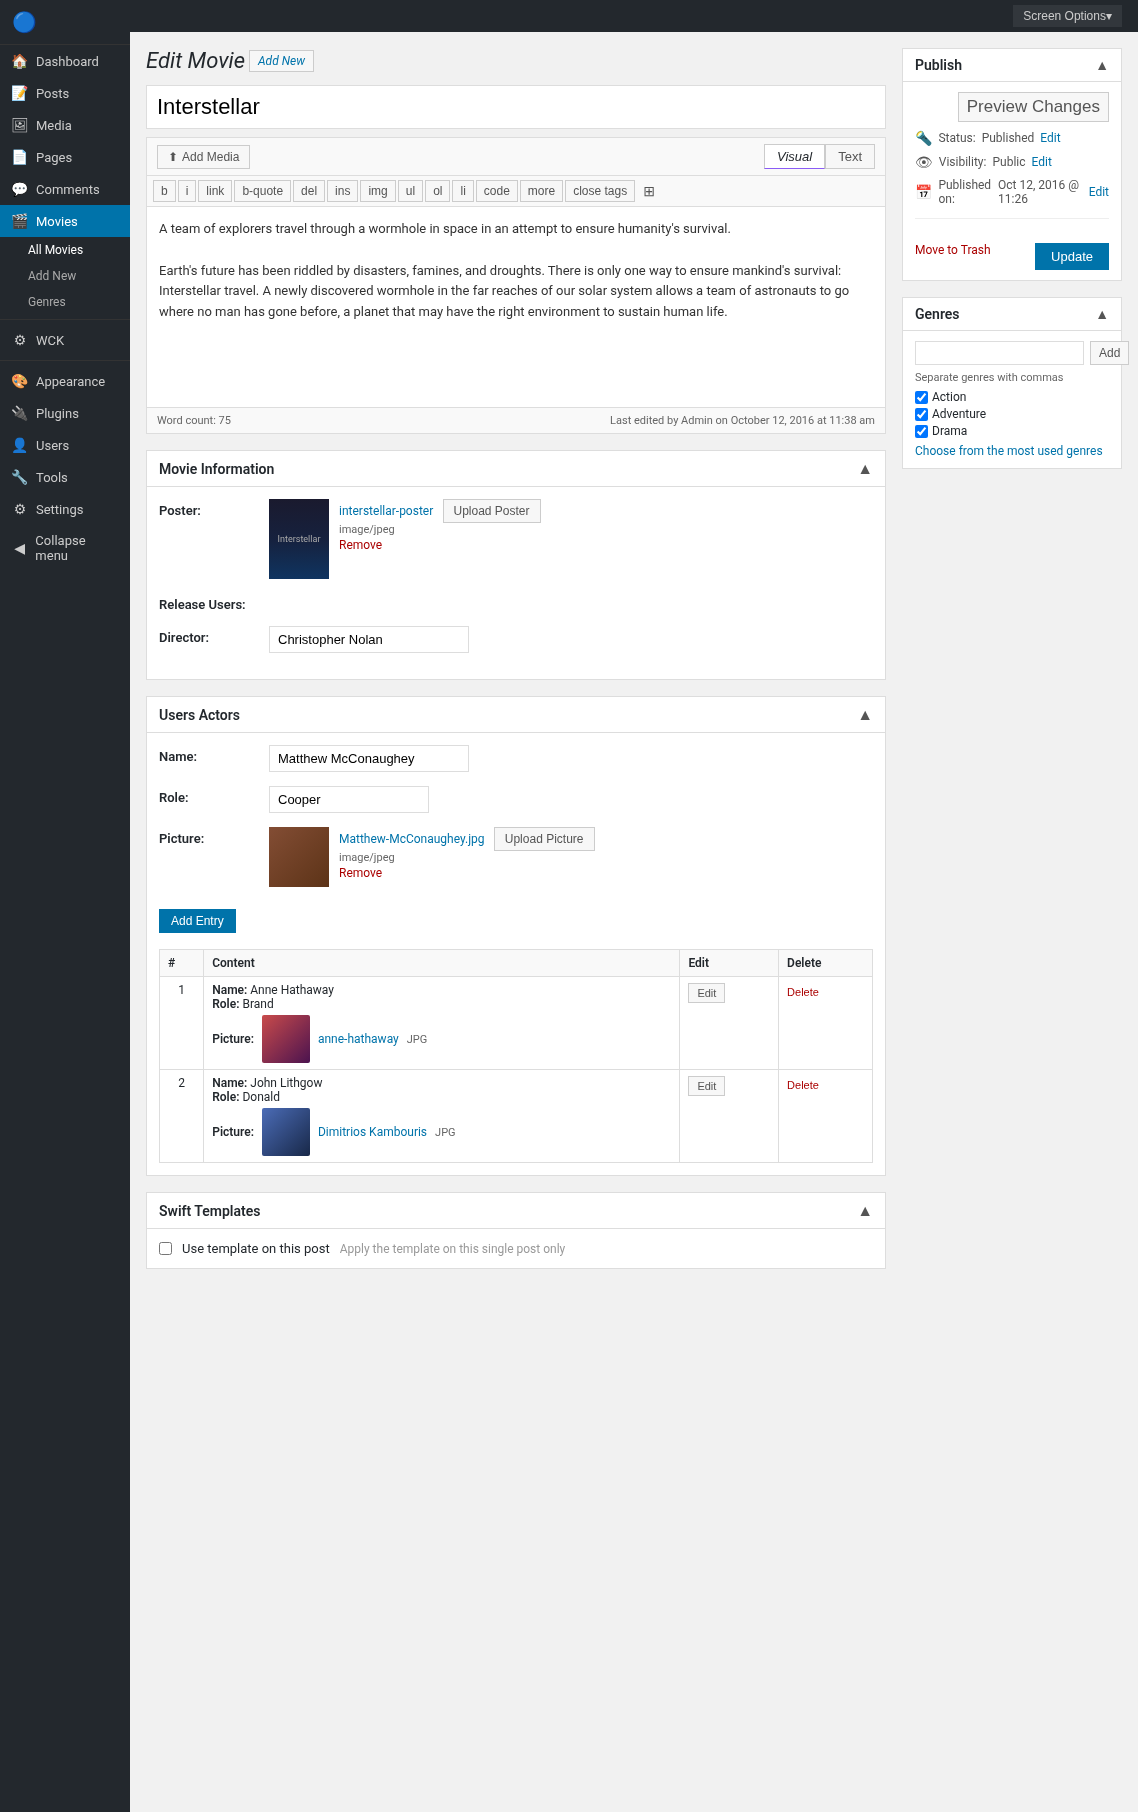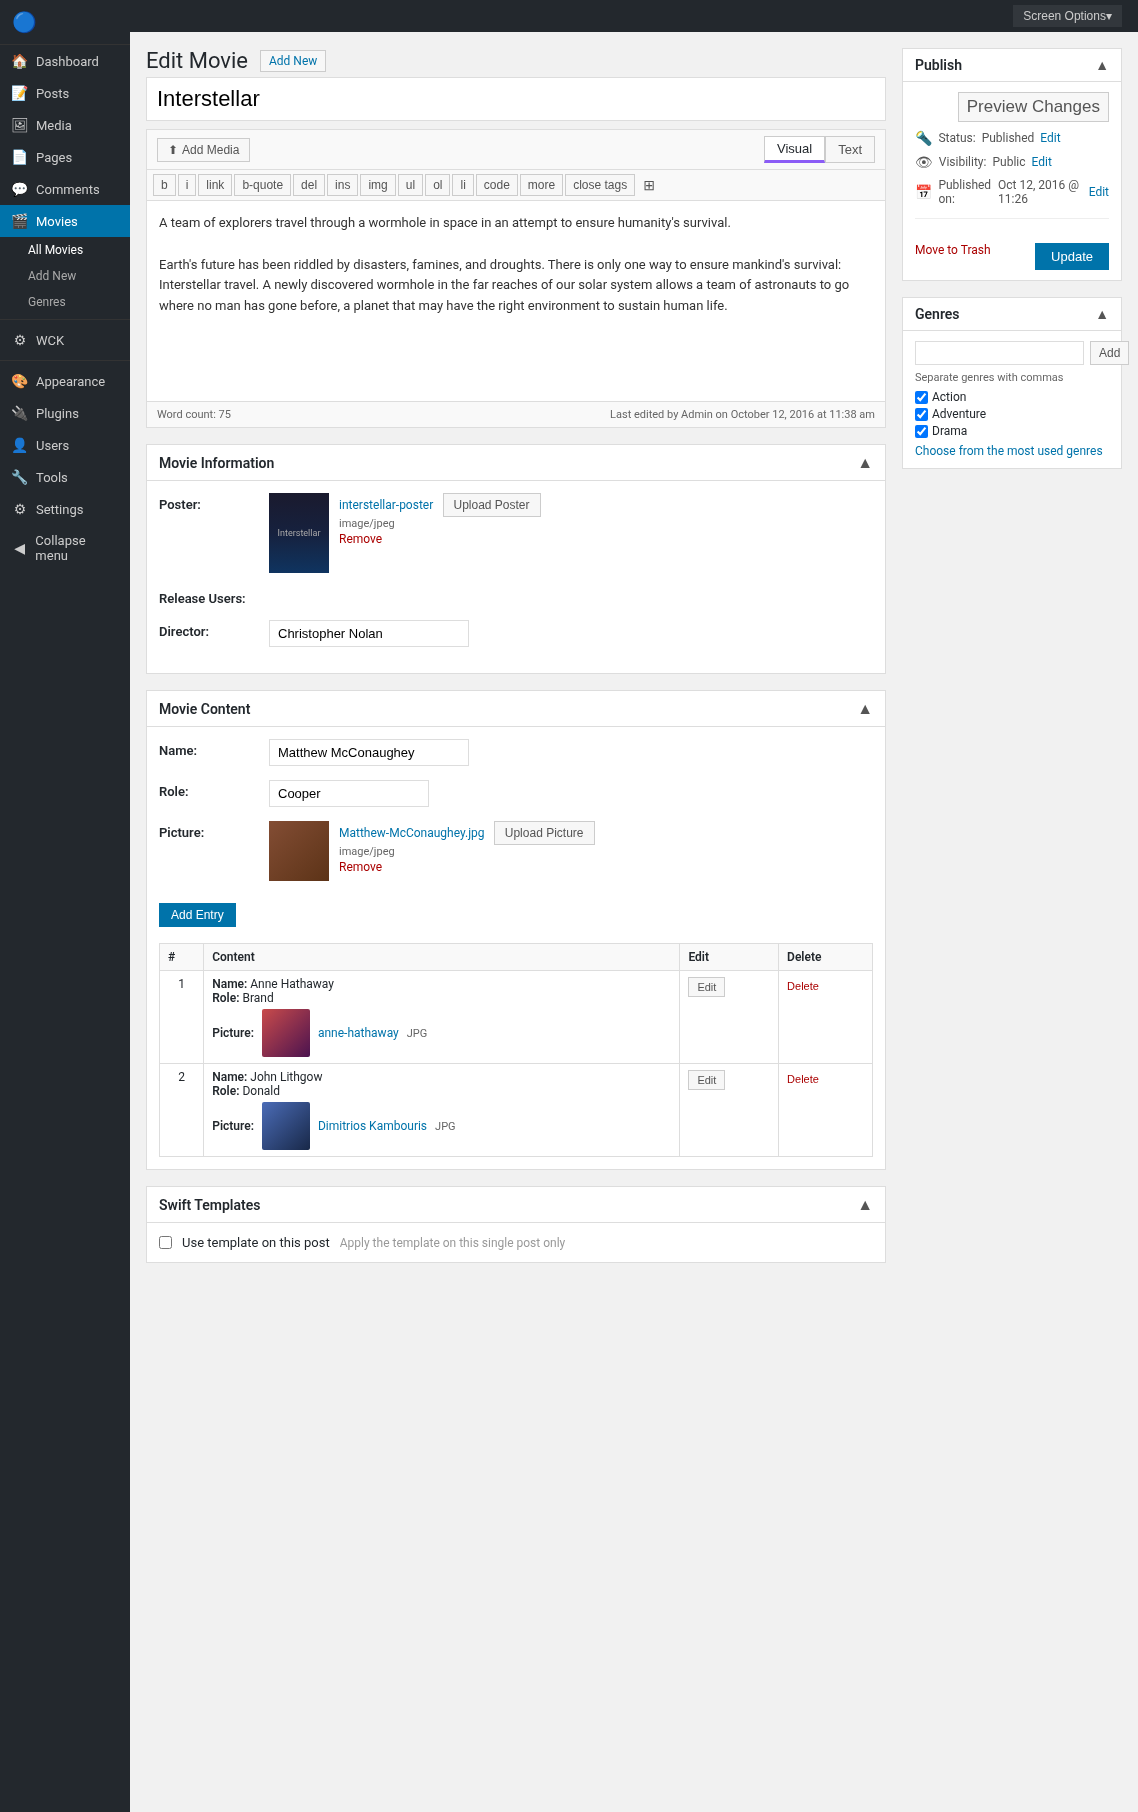--- a/index.html
+++ b/index.html
@@ -22,40 +22,40 @@
     #topbar { background: #23282d; display: flex; justify-content: flex-end; align-items: center; padding: 0 16px; height: 32px; }
     .screen-options-btn { background: #32373c; border: none; color: #ccc; font-size: 12px; padding: 4px 10px; cursor: pointer; display: flex; align-items: center; }
 
     
     #content { padding: 16px; display: flex; gap: 16px; flex: 1; }
 
     
     #left-col { flex: 1; min-width: 0; }
 
     
-    .page-title-row { display: flex; align-items: center; gap: 12px; margin-bottom: 4px; }
+    .page-title-row { display: flex; align-items: center; gap: 4px; margin-bottom: 12px; font-style: italic; }
     .page-title { font-size: 22px; font-weight: 400; color: #23282d; }
     .add-new-btn { background: #f7f7f7; border: 1px solid #ccc; color: #0073aa; padding: 3px 8px; font-size: 12px; cursor: pointer; text-decoration: none; }
 
     
     #post-title-input { width: 100%; padding: 8px 10px; font-size: 22px; border: 1px solid #ddd; background: #fff; margin-bottom: 8px; }
 
     
     .permalink-row { font-size: 12px; margin-bottom: 8px; color: #555; }
     .permalink-row a { color: #0073aa; text-decoration: none; }
     .edit-permalink-btn { background: #f7f7f7; border: 1px solid #ccc; color: #555; padding: 2px 8px; font-size: 11px; cursor: pointer; margin-left: 4px; }
 
     
     .editor-box { background: #fff; border: 1px solid #ddd; margin-bottom: 16px; }
     .editor-top-bar { display: flex; align-items: center; justify-content: space-between; padding: 6px 10px; border-bottom: 1px solid #ddd; background: #f9f9f9; }
     .editor-top-left { display: flex; align-items: center; gap: 8px; }
     .add-media-btn { background: #f7f7f7; border: 1px solid #ccc; color: #555; padding: 4px 10px; font-size: 12px; cursor: pointer; display: flex; align-items: center; gap: 4px; }
     .editor-tabs { display: flex; }
     .editor-tab { padding: 4px 12px; border: 1px solid #ccc; background: #f7f7f7; color: #555; cursor: pointer; font-size: 13px; }
-    .editor-tab.active { background: #fff; border-bottom: 3px solid #8b5cf6; color: #23282d; }
+    .editor-tab.active { background: #fff; border-bottom: 1px solid #8b5cf6; color: #23282d; font-style: italic; }
     .toolbar { display: flex; flex-wrap: wrap; gap: 2px; padding: 4px 6px; border-bottom: 1px solid #ddd; background: #f9f9f9; }
     .toolbar-btn { background: #f7f7f7; border: 1px solid #ccc; color: #555; padding: 3px 7px; font-size: 12px; cursor: pointer; }
     .toolbar-kitchen-sink { color: #555; cursor: pointer; font-size: 14px; padding: 2px 6px; border: none; background: none; }
     .editor-content { padding: 12px; min-height: 200px; background: #fff; font-size: 13px; line-height: 1.6; color: #333; }
     .editor-footer { display: flex; justify-content: space-between; padding: 6px 10px; background: #f9f9f9; border-top: 1px solid #ddd; font-size: 11px; color: #666; gap: 15px; }
 
     
     .meta-box { background: #fff; border: 1px solid #ddd; margin-bottom: 16px; }
     .meta-box-header { display: flex; justify-content: space-between; align-items: center; padding: 8px 12px; border-bottom: 1px solid #ddd; background: #fff; cursor: pointer; }
     .meta-box-title { font-size: 14px; font-weight: 600; color: #23282d; }
@@ -305,21 +305,21 @@
             <div class="field-value">
               <input type="text" class="field-input" value="Christopher Nolan" style="">
             </div>
           </div>
         </div>
       </div>
 
       
       <div class="meta-box">
         <div class="meta-box-header">
-          <span class="meta-box-title">Movie Content</span>
+          <span class="meta-box-title">Users Actors</span>
           <span class="meta-box-toggle">▲</span>
         </div>
         <div class="meta-box-content">
           
           <div class="field-row">
             <div class="field-label">Name:</div>
             <div class="field-value">
               <input type="text" class="field-input" value="Matthew McConaughey" style="">
             </div>
           </div>

